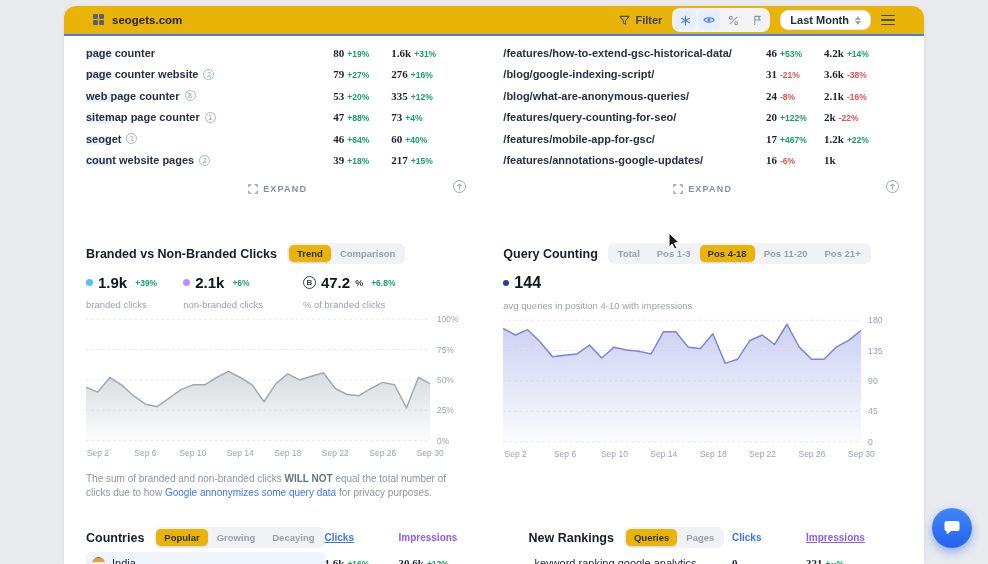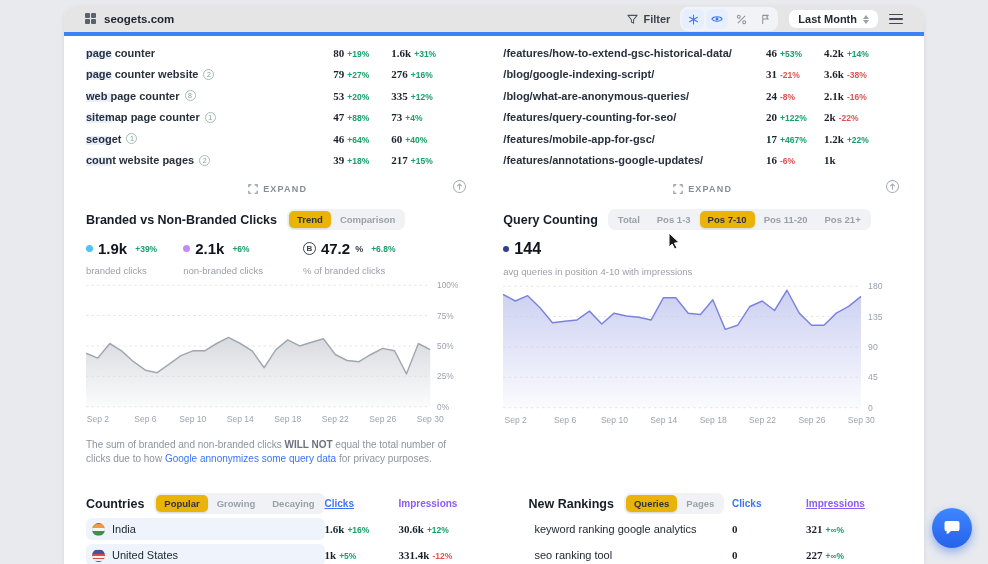--- a/index.html
+++ b/index.html
@@ -1,19 +1,19 @@
 <!DOCTYPE html>
 <html><head>
 <meta charset="utf-8">
 <style>
   * { margin:0; padding:0; box-sizing:border-box; }
   html,body { width:988px; height:564px; overflow:hidden; background:#e8eaee; font-family:"Liberation Sans", sans-serif; }
   .card { position:absolute; left:64px; top:6px; width:860px; height:558px; background:#ffffff; border-radius:12px 12px 0 0; box-shadow:0 1px 4px rgba(20,30,50,.08); overflow:hidden; }
   
-  .topbar { height:30px; display:flex; align-items:center; justify-content:space-between; padding:0 21px; border-bottom:4px solid #3b82f6; background:#e5e5e5; }
+  .topbar { height:30px; display:flex; align-items:center; justify-content:space-between; padding:0 29px; border-bottom:2px solid #3b82f6; background:#eab308; }
   .tb-left { display:flex; align-items:center; gap:7px; font-size:11.5px; font-weight:700; color:#1c2430; }
   .favicon { width:12px; height:12px; display:grid; grid-template-columns:5px 5px; grid-template-rows:5px 5px; gap:1px; }
   .favicon i { background:#59626e; border-radius:1px; display:block; }
   .tb-right { display:flex; align-items:center; gap:10px; }
   .filter-btn { display:flex; align-items:center; gap:5px; font-size:11px; font-weight:600; color:#3c4450; cursor:pointer; }
   .icon-group { display:flex; align-items:center; background:#f1f3f6; border-radius:8px; padding:2px; gap:2px; }
   .icon-chip { width:22px; height:20px; border-radius:6px; display:flex; align-items:center; justify-content:center; font-size:10px; color:#8b939e; }
   .icon-chip.on { background:#e7efff; color:#3d74f6; }
   .range-btn { display:flex; align-items:center; gap:6px; background:#fff; border:1px solid #e2e5ea; border-radius:8px; padding:3px 9px; font-size:11px; font-weight:700; color:#242b36; }
   .updown { display:flex; flex-direction:column; gap:1px; }
@@ -32,21 +32,21 @@
   .kw::before { content:""; position:absolute; left:0; top:3px; width:26px; height:14px; background:#e9eefb; border-radius:3px; }
   .pg::before { display:none; }
   .badge-circle { width:11px; height:11px; border:1px solid #9fbfb0; border-radius:50%; color:#7da291; font-size:7px; display:inline-flex; align-items:center; justify-content:center; flex:0 0 auto; }
   .val { font-weight:600; color:#1b222d; white-space:nowrap;font-family:Liberation Serif, serif; }
   .pct { font-size:8.5px; font-weight:700; margin-left:3px; }
   .up { color:#16a06a; } .down { color:#dd5252; } .flat { color:#9aa1ab; }
   .expand-row { position:relative; display:flex; align-items:center; justify-content:center; height:24px; margin-top:6px; }
   .expand-btn { display:flex; align-items:center; gap:5px; font-size:9px; letter-spacing:1.2px; font-weight:700; color:#868e98; cursor:pointer; }
   .export-btn { position:absolute; right:2px; top:2px; cursor:pointer; }
   
-  .sec-head { display:flex; align-items:center; gap:10px; margin-top:8px; }
+  .sec-head { display:flex; align-items:center; gap:10px; margin-top:42px; }
   .sec-title { font-size:12.5px; font-weight:800; color:#161d28; white-space:nowrap; }
   .tabs { display:flex; background:#f1f2f5; border-radius:7px; padding:2px; gap:1px; }
   .tab { font-size:9.5px; font-weight:600; color:#99a0aa; padding:3px 8px; border-radius:5px; cursor:pointer; white-space:nowrap; }
   .tab.active { background:#eab308; color:#2a323e; box-shadow:0 1px 2px rgba(0,0,0,.12); }
   .stats { display:flex; gap:26px; margin-top:10px; }
   .stat .top { display:flex; align-items:center; gap:5px; }
   .dot { width:7px; height:7px; border-radius:50%; }
   .stat .num { font-size:15px; font-weight:800; color:#10151e; }
   .stat .unit { font-size:9px; font-weight:700; color:#3a414c; }
   .stat .lbl { font-size:9.5px; color:#9aa1ab; margin-top:8px; }
@@ -348,21 +348,21 @@
           <span>The sum of branded and non-branded clicks </span><b>WILL NOT</b><span> equal the total number of clicks due to how </span><a>Google annonymizes some query data</a><span> for privacy purposes.</span>
         </div>
       </div>
 
       <div>
         <div class="sec-head">
           <span class="sec-title">Query Counting</span>
           <span class="tabs" id="query-tabs">
               <span class="tab">Total</span>
               <span class="tab">Pos 1-3</span>
-              <span class="tab active">Pos 7-10</span>
+              <span class="tab active">Pos 4-18</span>
               <span class="tab">Pos 11-20</span>
               <span class="tab">Pos 21+</span>
             </span>
         </div>
         <div class="stats">
           <div class="stat">
             <div class="top">
                 <span class="dot" style="width:6px;height:6px;background:#2f3e8f"></span>
                 <span class="num" style="font-size:16px">144</span>
               </div>

